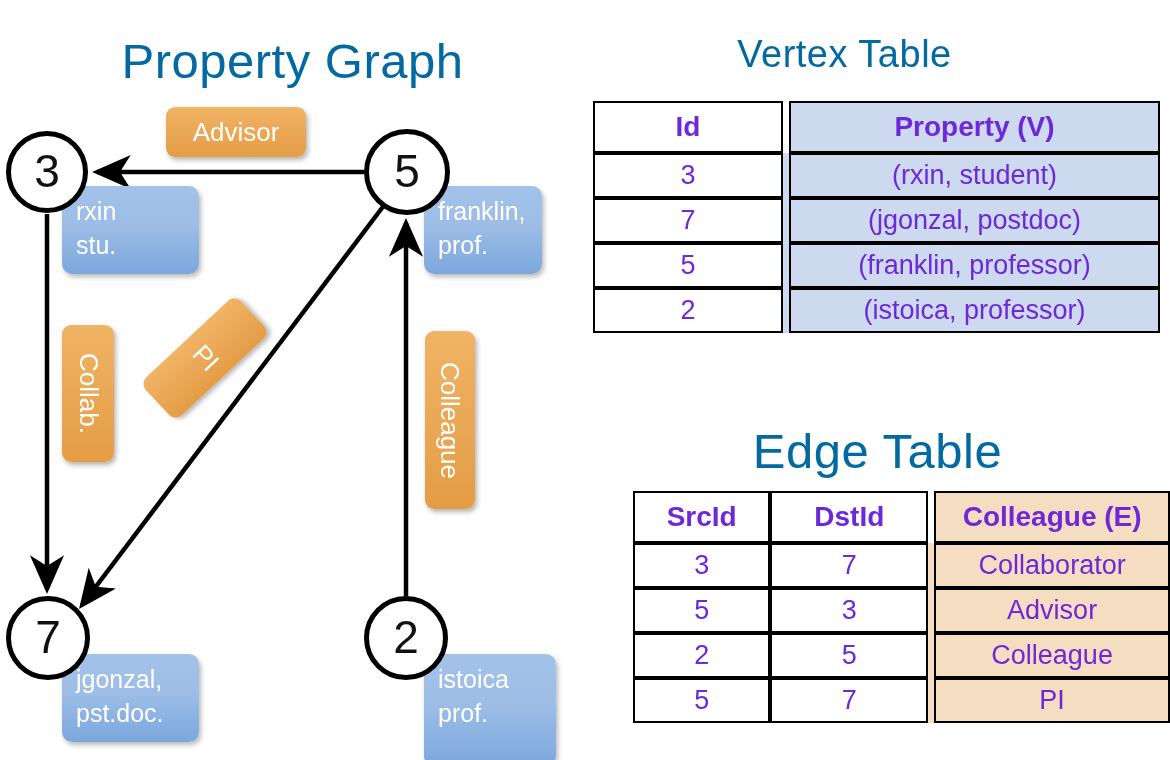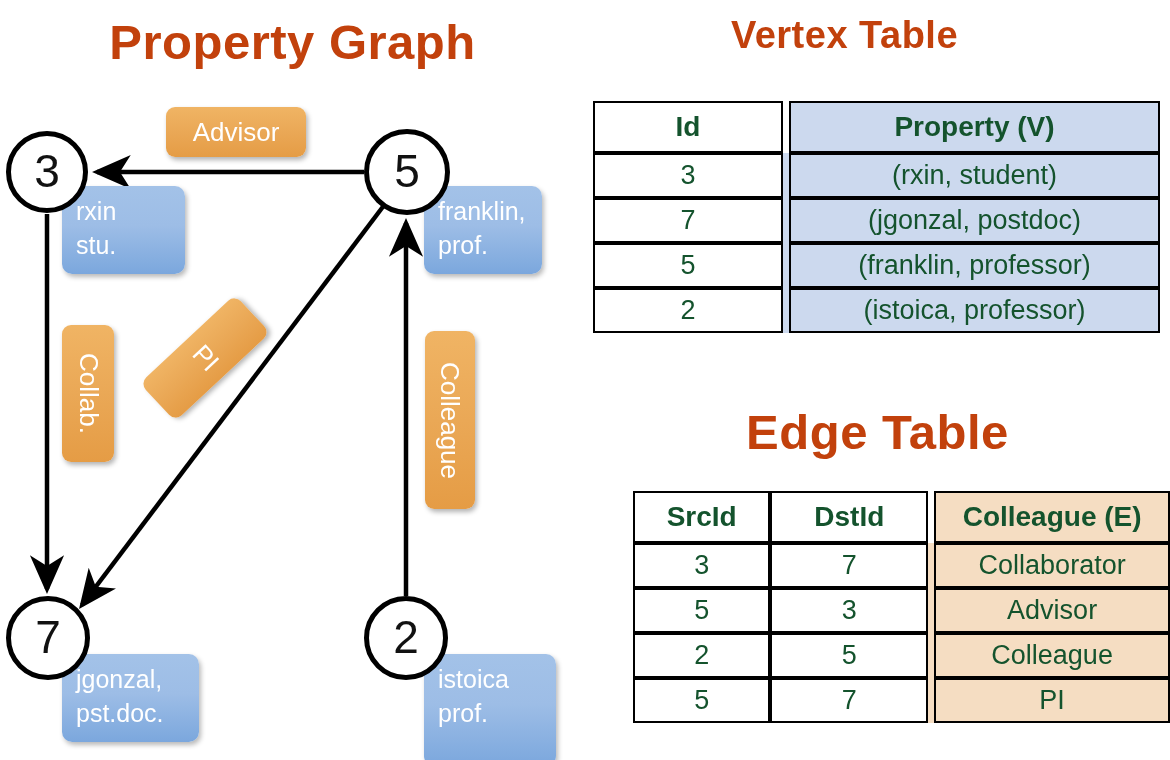--- a/index.html
+++ b/index.html
@@ -8,24 +8,25 @@
     background: #ffffff;
     font-family: "Liberation Sans", sans-serif;
     overflow: hidden;
   }
   #root { position: relative; width: 1170px; height: 760px; }
 
   
   .title {
     position: absolute;
     font-family: "Liberation Sans", sans-serif;
-    font-weight: 700;
-    color: #c2410c;
+    font-weight: 400;
+    color: #0369a1;
     letter-spacing: 0.5px;
     white-space: nowrap;
+    margin-top: 19px;
   }
   #title-property-graph { left: 0;   top: 14px;  width: 585px; text-align: center; font-size: 49px; }
   #title-vertex-table   { left: 552px; top: 14px; width: 585px; text-align: center; font-size: 38px; }
   #title-edge-table     { left: 585px; top: 404px; width: 585px; text-align: center; font-size: 49px; }
 
   
   #graph { position: absolute; left: 0; top: 0; width: 585px; height: 760px; }
   #graph-svg { position: absolute; left: 0; top: 0; width: 585px; height: 760px; }
 
   .node-circle {
@@ -83,21 +84,21 @@
   .tbl {
     position: absolute;
     border-collapse: separate;
     border-spacing: 0;
     font-family: "Liberation Sans", sans-serif;
   }
   .tbl td, .tbl th {
     border: 2px solid #000000;
     font-weight: 300;
     font-size: 27px;
-    color: #14532d;
+    color: #6d28d9;
     text-align: center;
     padding: 0;
     height: 45px;
     box-sizing: border-box;
   }
   .tbl th { font-weight: bold; font-size: 28px; height: 52px; }
   .tbl .gapcol { border: none; width: 6px; min-width: 6px; }
   .blue-cell   { background: #ccd9ee; }
   .orange-cell { background: #f5ddc2; }
 
@@ -146,21 +147,21 @@
     </div>
 
     <div class="ebox rotpi" style="left:140px; top:332px; width:130px; height:52px;">
       <span class="rotpi-txt">PI</span>
     </div>
 
     <div class="ebox" style="left:425px; top:331px; width:50px; height:178px;">
       <span class="rot90">Colleague</span>
     </div>
 
-    <div class="vbox" style="left:62px; top:186px; width:123px; height:88px;">rxin
+    <div class="vbox" style="left:62px; top:186px; width:137px; height:88px;">rxin
 stu.</div>
     <div class="vbox" style="left:424px; top:186px; width:118px; height:88px;">franklin,
 prof.</div>
     <div class="vbox" style="left:62px; top:654px; width:137px; height:88px;">jgonzal,
 pst.doc.</div>
     <div class="vbox" style="left:424px; top:654px; width:132px; height:112px;">istoica
 prof.</div>
 
     <div class="node-circle" style="left:6px; top:131px; width:82px; height:82px;">
       <span class="node-label">3</span>

